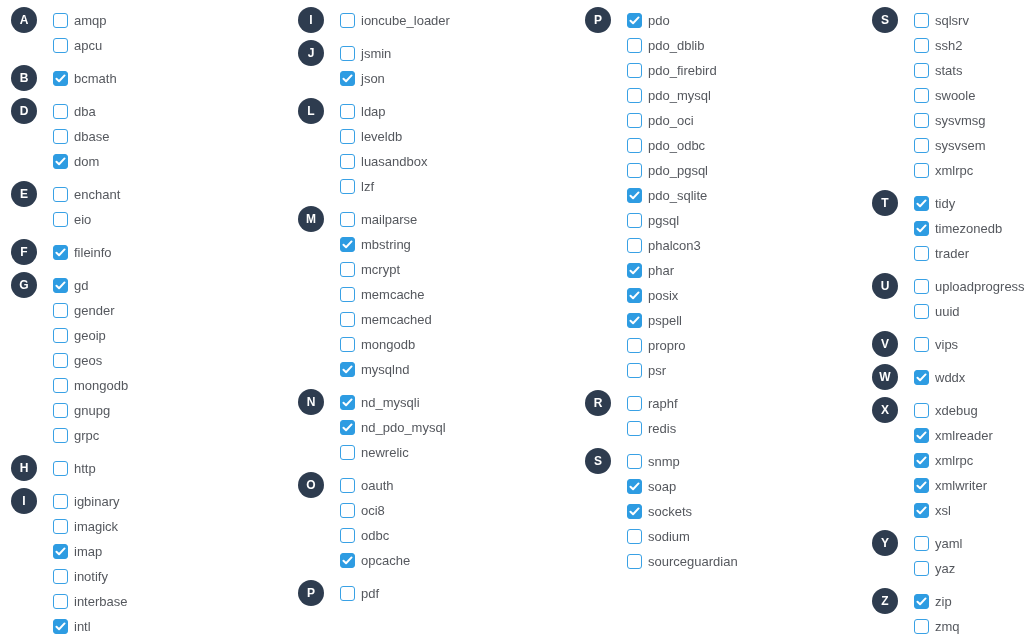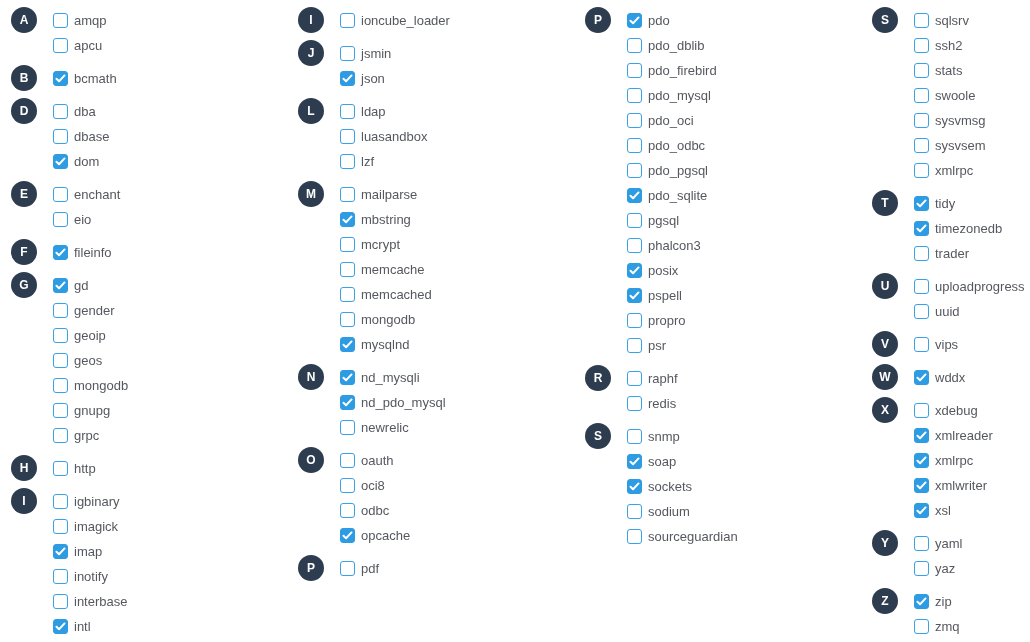--- a/index.html
+++ b/index.html
@@ -352,20 +352,26 @@
       <span class="badge-letter">L</span>
     </div>
     <div class="items">
   <label class="item">
     <span class="checkbox">
       
     </span>
     <span class="label">ldap</span>
   </label>
 
+  <label class="item">
+    <span class="checkbox">
+      
+    </span>
+    <span class="label">leveldb</span>
+  </label>
 
   <label class="item">
     <span class="checkbox">
       
     </span>
     <span class="label">luasandbox</span>
   </label>
 
   <label class="item">
     <span class="checkbox">
@@ -594,20 +600,28 @@
     <span class="label">pgsql</span>
   </label>
 
   <label class="item">
     <span class="checkbox">
       
     </span>
     <span class="label">phalcon3</span>
   </label>
 
+  <label class="item">
+    <span class="checkbox checked">
+      <svg viewBox="0 0 12 10">
+        <polyline points="1.5,5.2 4.4,8 10.5,1.6" fill="none" stroke="var(--check-color)" stroke-width="2.2" stroke-linecap="round" stroke-linejoin="round"></polyline>
+      </svg>
+    </span>
+    <span class="label">phar</span>
+  </label>
 
   <label class="item">
     <span class="checkbox checked">
       <svg viewBox="0 0 12 10">
         <polyline points="1.5,5.2 4.4,8 10.5,1.6" fill="none" stroke="var(--check-color)" stroke-width="2.2" stroke-linecap="round" stroke-linejoin="round"></polyline>
       </svg>
     </span>
     <span class="label">posix</span>
   </label>
 

